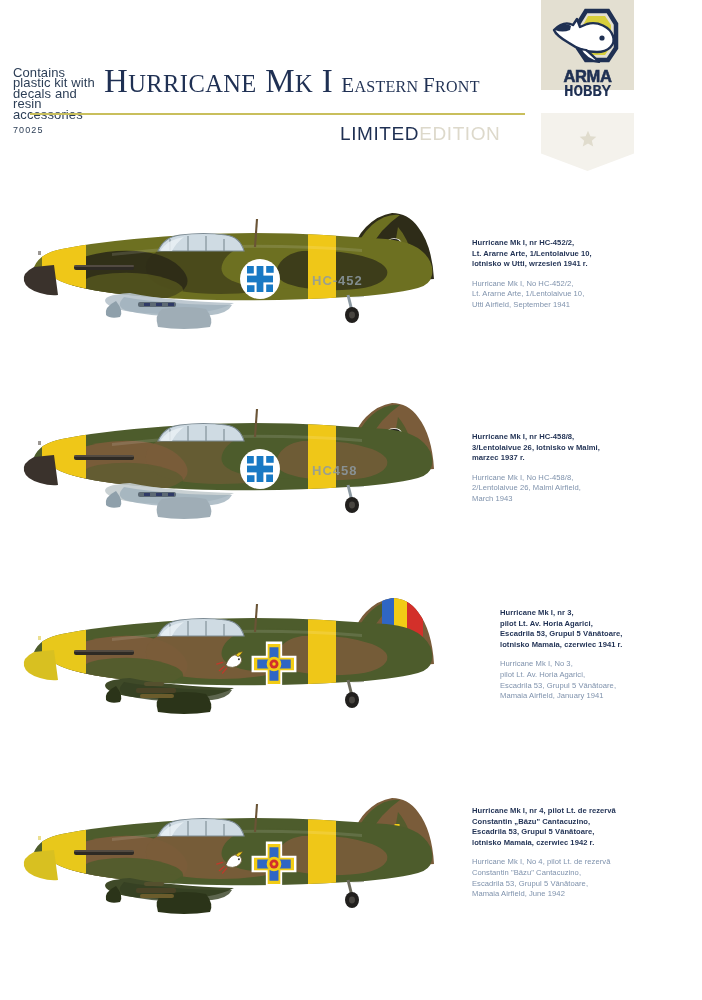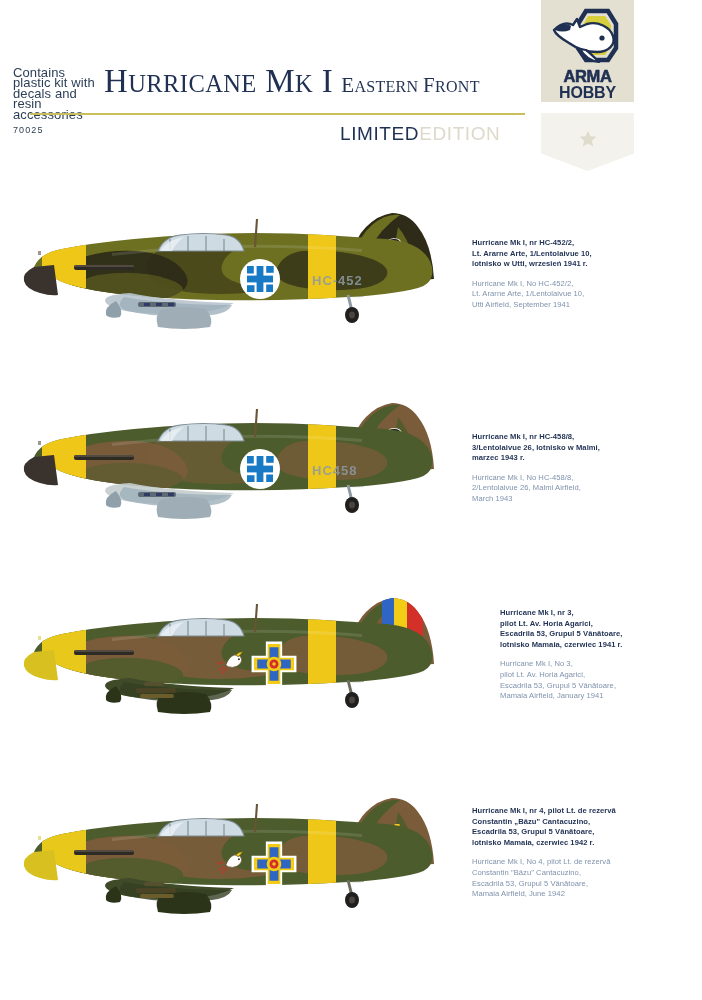--- a/index.html
+++ b/index.html
@@ -54,21 +54,21 @@
   .ltd {
     position: absolute; left: 340px; top: 123px;
     font-size: 19px; font-weight: normal; letter-spacing: 0.6px;
     white-space: nowrap;
   }
   .ltd .a { color: #1f3053; }
   .ltd .b { color: #ddd9cb; }
 
   
   .logo-panel {
-    position: absolute; left: 541px; top: 0; width: 93px; height: 102px;
+    position: absolute; left: 541px; top: 0; width: 93px; height: 90px;
     background: #e3dfd1;
   }
   .logo-ribbon {
     position: absolute; left: 541px; top: 113px; width: 93px; height: 58px;
     background: #f4f2ec;
     clip-path: polygon(0 0, 100% 0, 100% 70%, 50% 100%, 0 70%);
   }
   .ribbon-star {
     position: absolute; left: 50%; top: 16px; transform: translateX(-50%);
     width: 20px; height: 20px; color: #e0dccd;
@@ -77,21 +77,21 @@
   .logo-text {
     position: absolute; left: 0; top: 68px; width: 93px; text-align: center;
     color: #1f3053; font-family: "Liberation Sans", sans-serif;
   }
   .logo-arma {
     font-size: 16.5px; font-weight: bold; letter-spacing: -0.4px;
     line-height: 16px;
     -webkit-text-stroke: 0.6px #1f3053;
   }
   .logo-hobby {
-    font-family: Liberation Sans, sans-serif;
+    font-family: Liberation Mono, monospace;
     font-size: 16px; font-weight: bold; letter-spacing: -0.2px;
     line-height: 17px;
   }
 
   
   .profile { position: absolute; left: 0; width: 702px; }
   .plane-svg { position: absolute; left: 12px; }
 
   .caption { position: absolute; left: 472px; width: 215px; }
   .cap-pl {
@@ -353,21 +353,21 @@
           <rect x="-13" y="6.2" width="7.5" height="6.8"></rect>
         </g>
       </g>
 
   <text x="300" y="80" font-family="'Liberation Sans',sans-serif" font-size="13" font-weight="bold" letter-spacing="1" fill="#8d9aa3" opacity="0.85">HC458</text>
 </svg>
         <div class="caption" style="top: 37px;">
           <div class="cap-pl">
             <div>Hurricane Mk I, nr HC-458/8,</div>
             <div>3/Lentolaivue 26, lotnisko w Malmi,</div>
-            <div>marzec 1943 r.</div>
+            <div>marzec 1937 r.</div>
           </div>
           <div class="cap-en">
             <div>Hurricane Mk I, No HC-458/8,</div>
             <div>2/Lentolaivue 26, Malmi Airfield,</div>
             <div>March 1943</div>
           </div>
         </div>
       </div>
       <div class="profile" style="top: 590px;">
 <svg class="plane-svg" width="440" height="135" viewBox="0 0 440 135">

